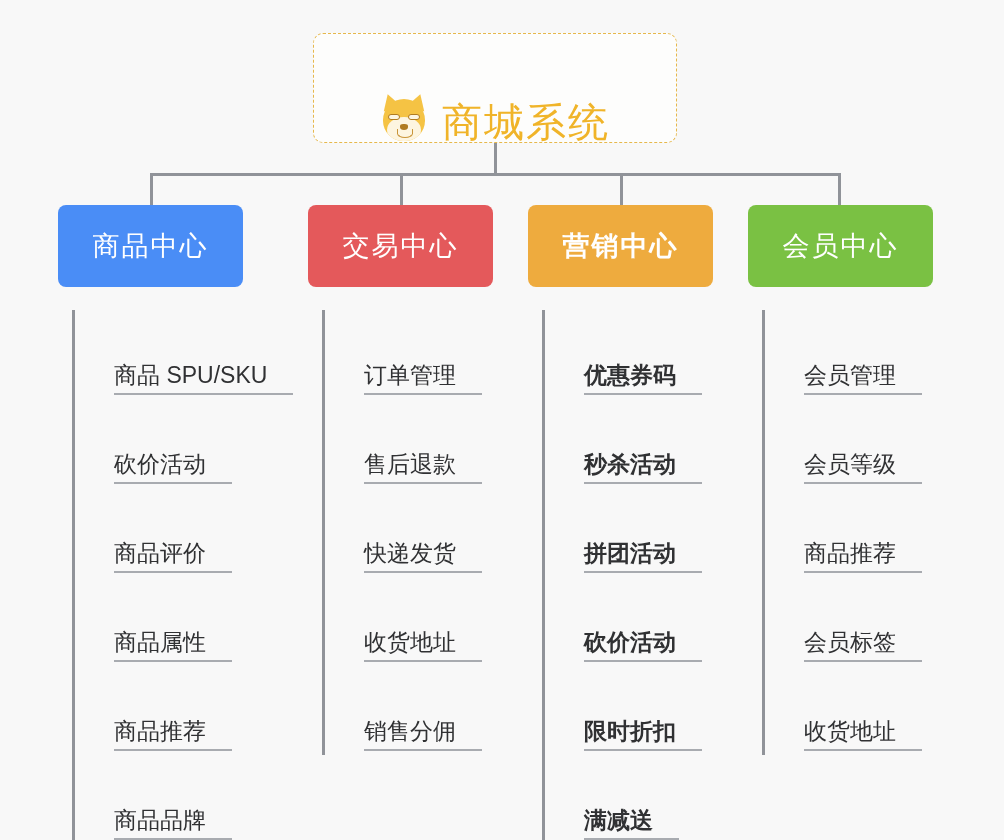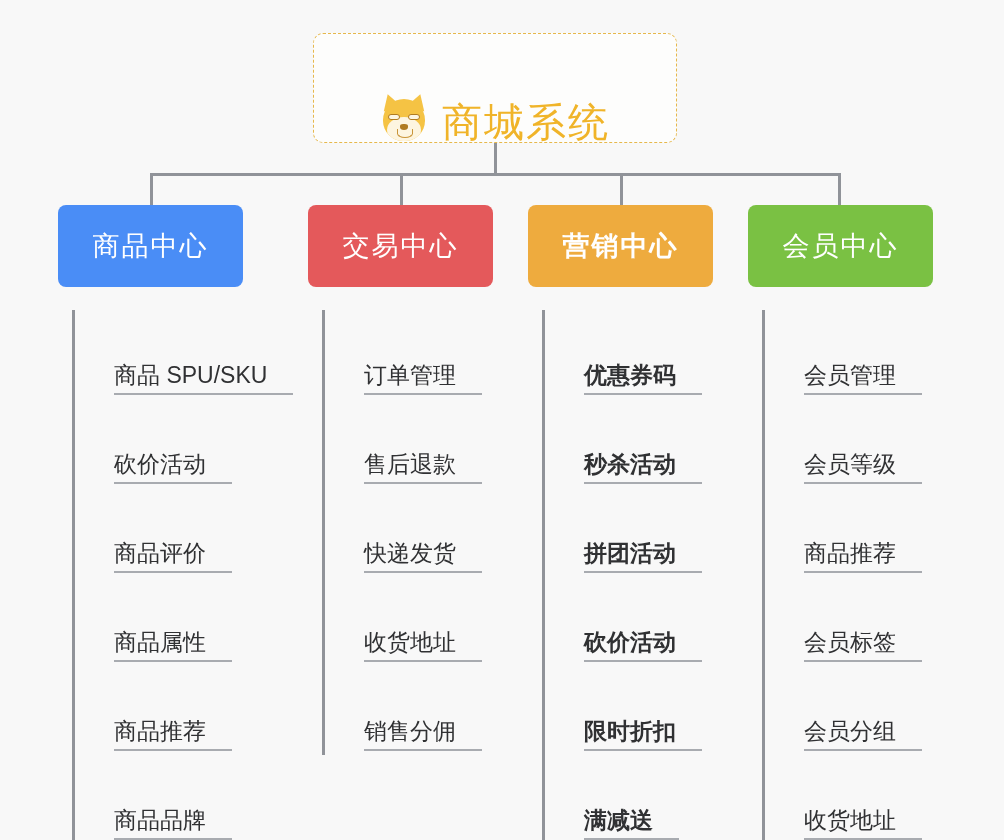--- a/index.html
+++ b/index.html
@@ -281,21 +281,18 @@
       <div class="branch-item">
           <span class="branch-item-label">会员等级</span>
         </div>
       <div class="branch-item">
           <span class="branch-item-label">商品推荐</span>
         </div>
       <div class="branch-item">
           <span class="branch-item-label">会员标签</span>
         </div>
       <div class="branch-item">
-          <span class="branch-item-label">会员分组</span>
-        </div>
-      <div class="branch-item">
           <span class="branch-item-label">收货地址</span>
         </div>
     </div>
   </div>
 
 </div>
 
 </body></html>

